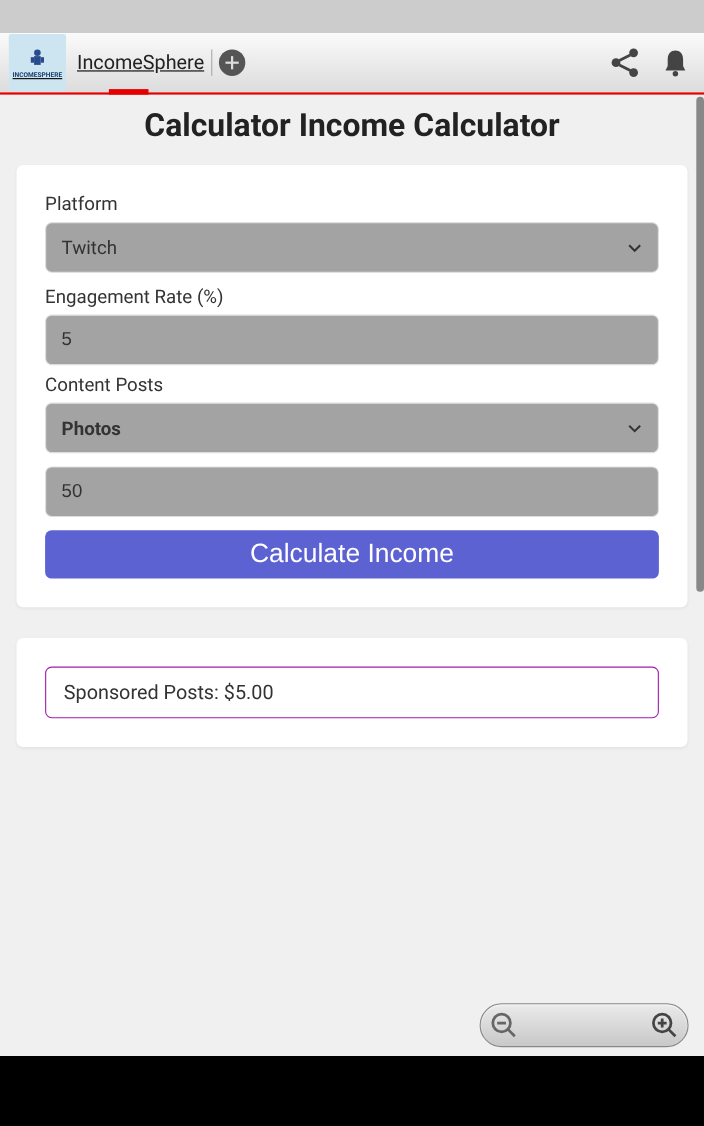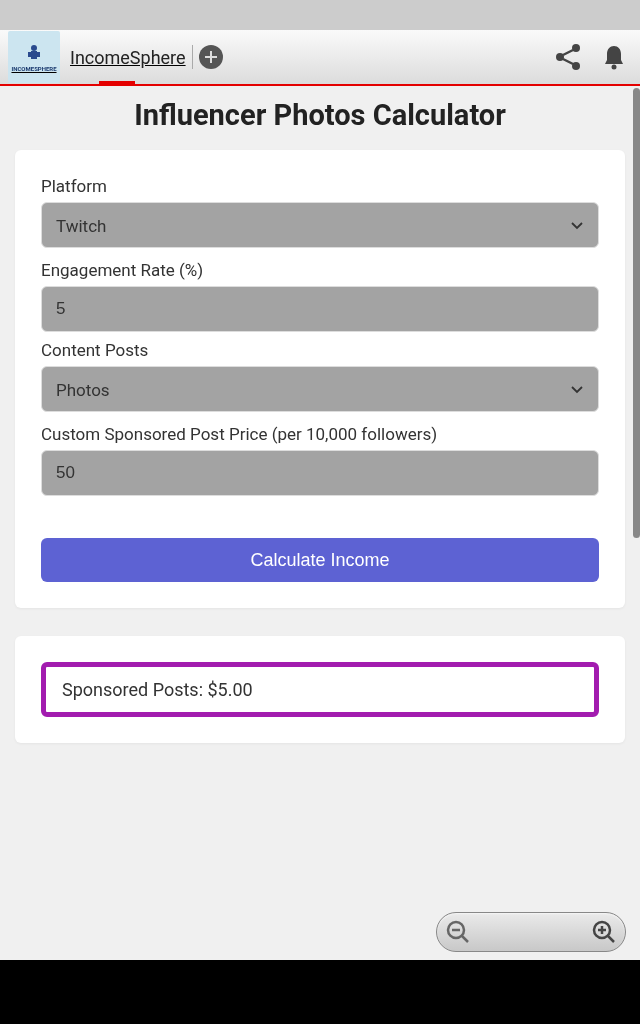--- a/index.html
+++ b/index.html
@@ -133,33 +133,33 @@
 }
 .field-group { margin-bottom: 12px; }
 .field-group.tight { margin-bottom: 4px; }
 .calc-button {
   width: 100%;
   height: 44px;
   background: #5d62d3;
   color: #fff;
   border: none;
   border-radius: 6px;
-  font-size: 18px;
-  margin-top: 30px;
+  font-size: 24px;
+  margin-top: 0;
   cursor: pointer;
 }
 .results-title {
   text-align: center;
   font-size: 25px;
   font-weight: bold;
   color: #222;
   margin-bottom: 24px;
 }
 .results-list {
-  border: 5px solid #a21caf;
+  border: 1px solid #a21caf;
   border-radius: 6px;
   overflow: hidden;
 }
 .results-item {
   padding: 12px 16px;
   font-size: 18px;
   color: #333;
   border-bottom: 1px solid #eee;
 }
 .results-item:last-child { border-bottom: none; }
@@ -239,21 +239,21 @@
   <div class="bell-icon">
     <svg width="28" height="28" viewBox="0 0 28 28">
       <path d="M14 3 C10 3 7 6 7 11 L7 17 L5 21 L23 21 L21 17 L21 11 C21 6 18 3 14 3 Z" fill="#444"></path>
       <circle cx="14" cy="24" r="2.5" fill="#444"></circle>
     </svg>
   </div>
   <div class="red-underline"></div>
 </div>
 
 <div class="page">
-  <h1 class="page-title">Influencer Photos Calculator</h1>
+  <h1 class="page-title">Calculator Income Calculator</h1>
 
   <div class="card">
     <div class="field-group tight">
       <label class="field-label">Platform</label>
       <div class="select-wrap">
         <div class="select" style="line-height:46px;">Twitch</div>
         <svg class="chevron" width="16" height="16" viewBox="0 0 16 16">
           <path d="M3 6 L8 11 L13 6" stroke="#333" stroke-width="1.8" fill="none"></path>
         </svg>
       </div>
@@ -265,29 +265,28 @@
     <div class="field-group tight">
       <label class="field-label">Engagement Rate (%)</label>
       <div class="input-wrap">
         <input class="input" value="5" style="">
       </div>
     </div>
 
     <div class="field-group">
       <label class="field-label">Content Posts</label>
       <div class="select-wrap">
-        <div class="select" style="line-height:46px;">Photos</div>
+        <div class="select" style="line-height:46px;font-weight:bold;">Photos</div>
         <svg class="chevron" width="16" height="16" viewBox="0 0 16 16">
           <path d="M3 6 L8 11 L13 6" stroke="#333" stroke-width="1.8" fill="none"></path>
         </svg>
       </div>
     </div>
 
     <div class="field-group">
-      <label class="field-label">Custom Sponsored Post Price (per 10,000 followers)</label>
       <div class="input-wrap">
         <input class="input" value="50" style="">
       </div>
     </div>
 
     <button class="calc-button">Calculate Income</button>
   </div>
 
   <div class="card">
     <div class="results-list">

